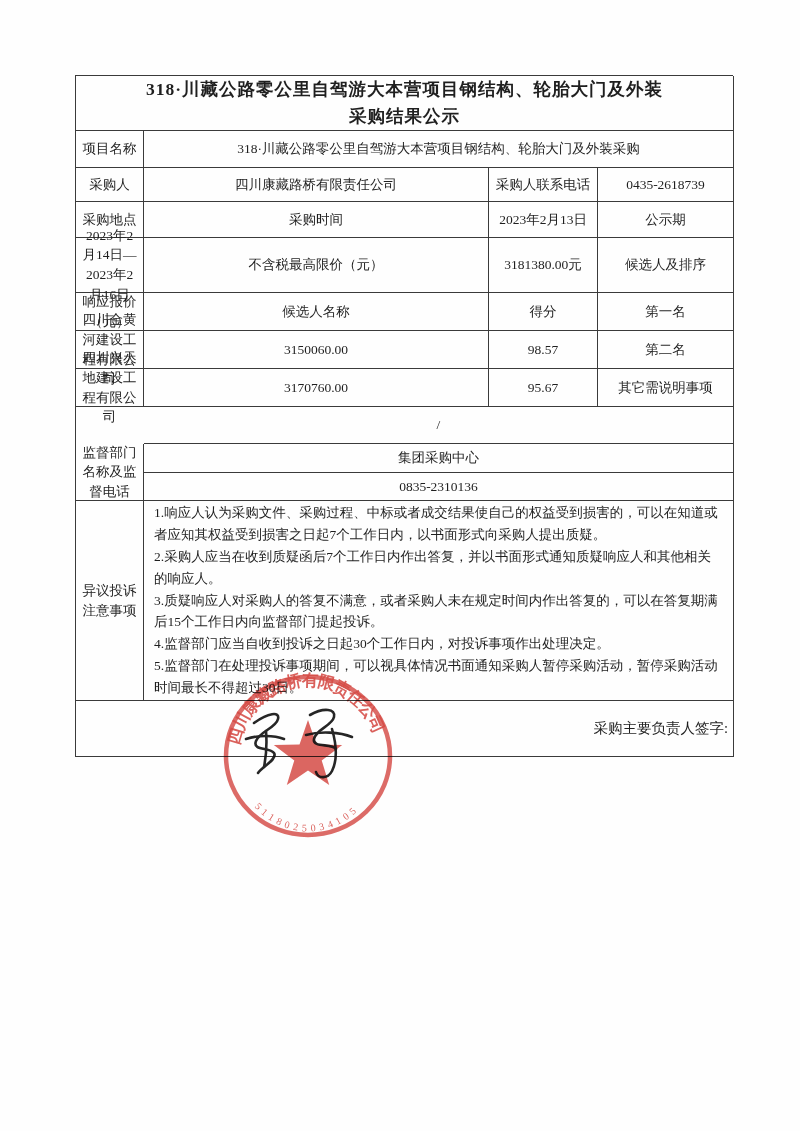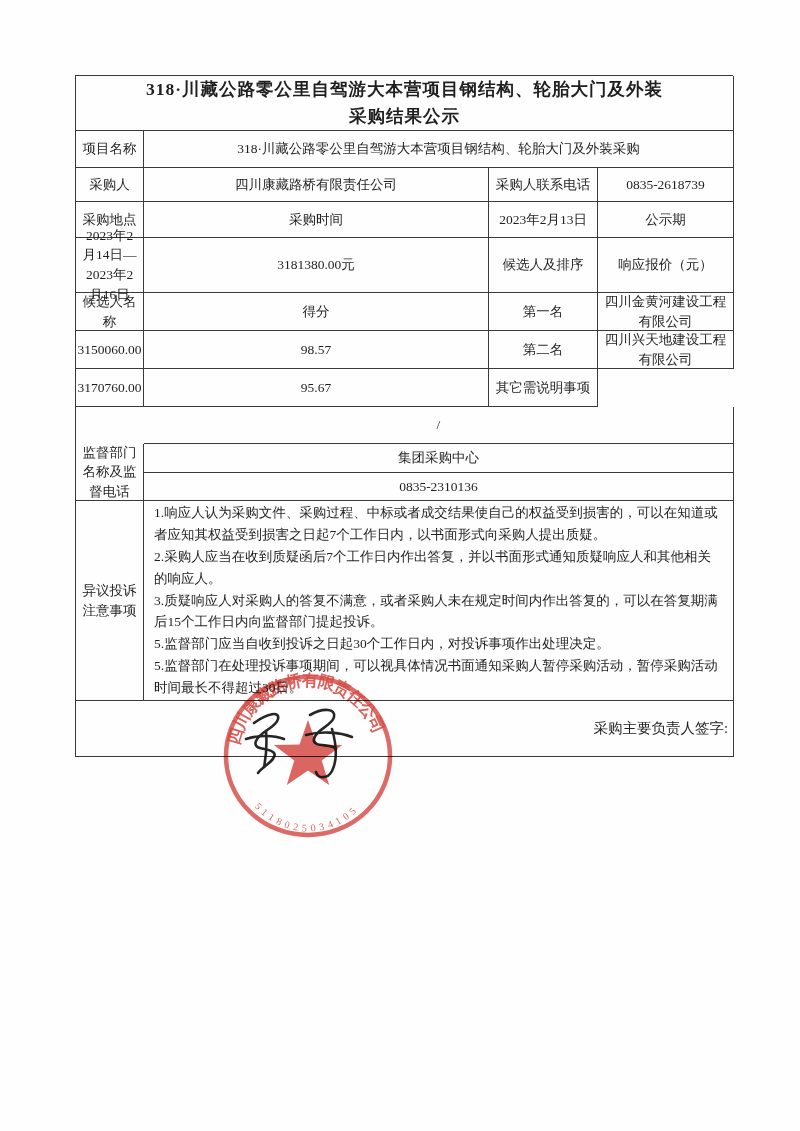--- a/index.html
+++ b/index.html
@@ -57,28 +57,29 @@
       <div>318·川藏公路零公里自驾游大本营项目钢结构、轮胎大门及外装</div>
       <div>采购结果公示</div>
     </div>
 
     <div class="cell">项目名称</div>
     <div class="cell span234">318·川藏公路零公里自驾游大本营项目钢结构、轮胎大门及外装采购</div>
 
     <div class="cell">采购人</div>
     <div class="cell">四川康藏路桥有限责任公司</div>
     <div class="cell">采购人联系电话</div>
-    <div class="cell">0835-2618739</div>
+    <div class="cell">0435-2618739</div>
 
     <div class="cell">采购地点</div>
     <div class="cell">采购时间</div>
     <div class="cell">2023年2月13日</div>
 
     <div class="cell">公示期</div>
     <div class="cell">2023年2月14日—2023年2月16日</div>
+    <div class="cell">不含税最高限价（元）</div>
     <div class="cell">3181380.00元</div>
 
     <div class="cell">候选人及排序</div>
     <div class="cell">响应报价（元）</div>
     <div class="cell">候选人名称</div>
     <div class="cell">得分</div>
 
     <div class="cell">第一名</div>
     <div class="cell">四川金黄河建设工程有限公司</div>
     <div class="cell">3150060.00</div>
@@ -95,21 +96,21 @@
     <div class="cell sup-label">监督部门名称及监督电话</div>
     <div class="cell span234">集团采购中心</div>
     <div class="cell span234">0835-2310136</div>
 
     <div class="cell">异议投诉注意事项</div>
     <div class="cell notice-body">
       <div class="notice-inner">
         <div>1.响应人认为采购文件、采购过程、中标或者成交结果使自己的权益受到损害的，可以在知道或者应知其权益受到损害之日起7个工作日内，以书面形式向采购人提出质疑。</div>
         <div>2.采购人应当在收到质疑函后7个工作日内作出答复，并以书面形式通知质疑响应人和其他相关的响应人。</div>
         <div>3.质疑响应人对采购人的答复不满意，或者采购人未在规定时间内作出答复的，可以在答复期满后15个工作日内向监督部门提起投诉。</div>
-        <div>5.监督部门应当自收到投诉之日起30个工作日内，对投诉事项作出处理决定。</div>
+        <div>4.监督部门应当自收到投诉之日起30个工作日内，对投诉事项作出处理决定。</div>
         <div>5.监督部门在处理投诉事项期间，可以视具体情况书面通知采购人暂停采购活动，暂停采购活动时间最长不得超过30日。</div>
       </div>
     </div>
 
     <div class="cell sig-row">
       <span>采购主要负责人签字:</span>
     </div>
 
   </div>
 

